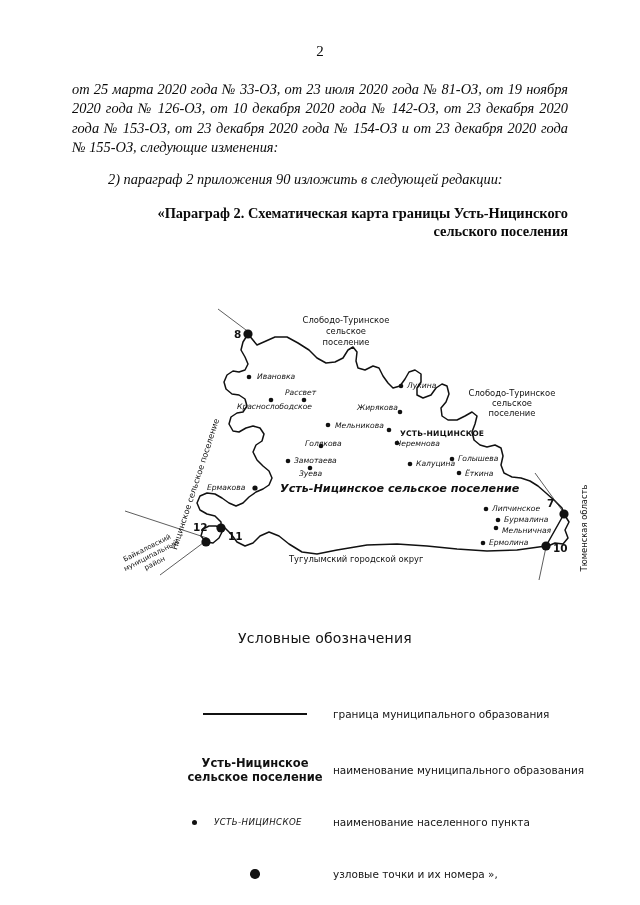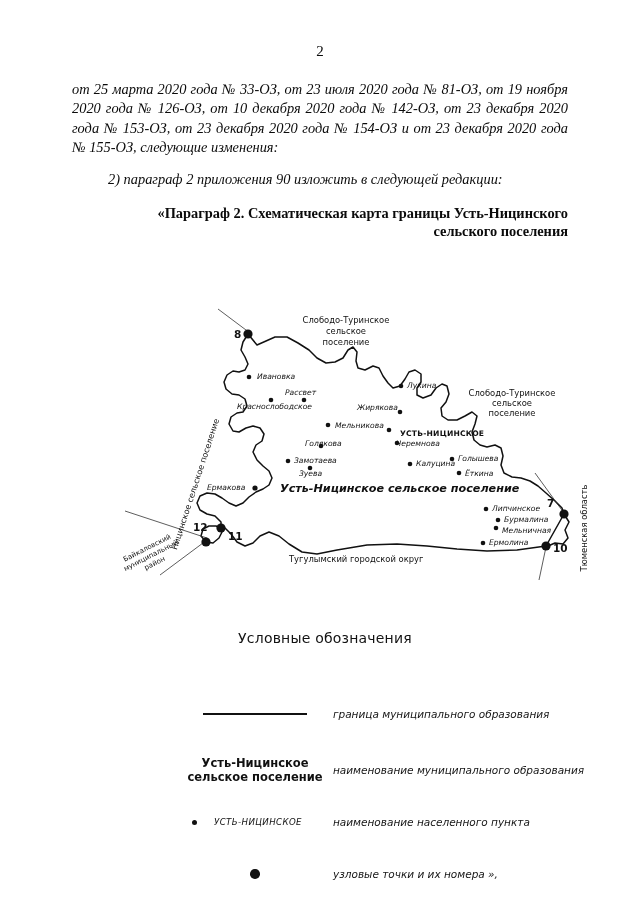--- a/index.html
+++ b/index.html
@@ -105,21 +105,20 @@
     justify-content: center;
   }
   .legend-row .desc {
     position: absolute;
     left: 333px;
     top: 50%;
     transform: translateY(-50%);
     font-size: 10.5px;
     color: #141414;
     white-space: nowrap;
-    font-style: italic;
   }
   .rule-line {
     width: 104px;
     height: 0;
     border-top: 2.2px solid #111;
   }
   .mo-name {
     font-size: 11.5px;
     font-weight: bold;
     line-height: 14px;

